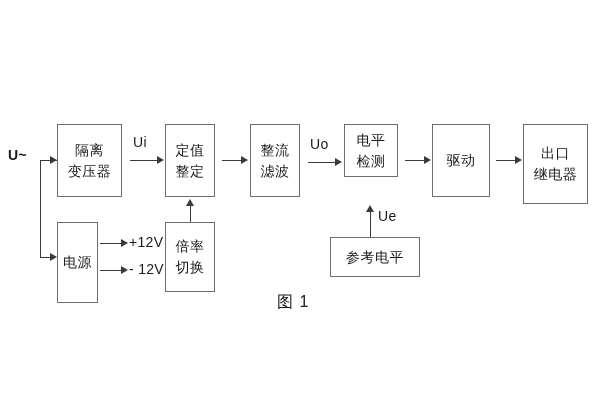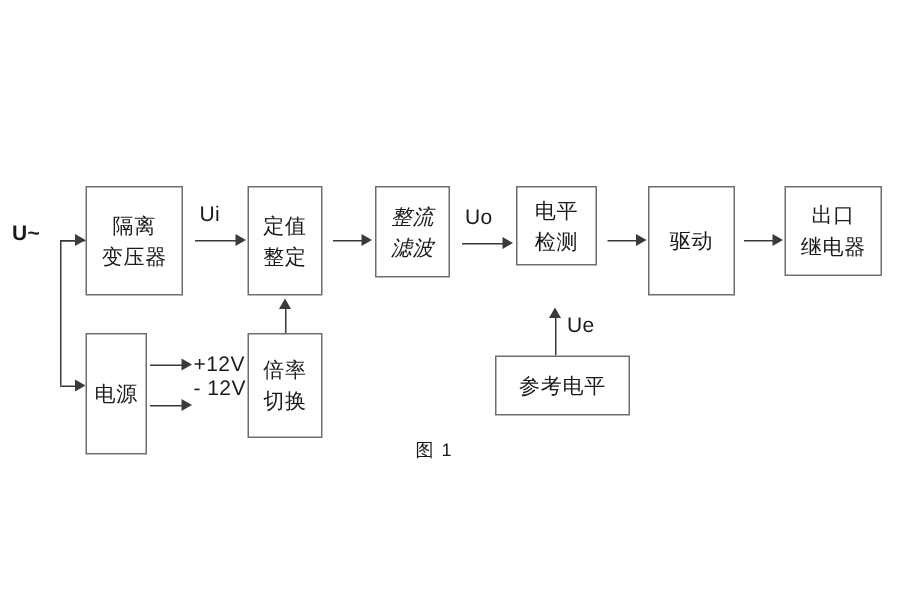--- a/index.html
+++ b/index.html
@@ -40,21 +40,21 @@
   }
   .sig-label {
     position: absolute;
     font-size: 14px;
     color: #1a1a1a;
     white-space: nowrap;
     letter-spacing: 0.3px;
   }
   .caption {
     position: absolute;
-    font-size: 12px;
+    font-size: 16px;
     color: #1a1a1a;
     white-space: nowrap;
     letter-spacing: 1px;
   }
   .hline {
     position: absolute;
     height: 0;
     border-top: 1.5px solid #3a3a3a;
   }
   .vline {
@@ -107,21 +107,21 @@
     <span class="ln">定值</span>
     <span class="ln">整定</span>
   </div>
 
   <div class="vline" style="left:190px; top:206px; height:16px;"></div>
   <div class="arrow-u" style="left:185.5px; top:199px;"></div>
 
   <div class="hline" style="left:222px; top:160px; width:20px;"></div>
   <div class="arrow-r" style="left:241px; top:155.5px;"></div>
 
-  <div class="box" style="left:250px; top:124px; width:50px; height:61px;font-style:italic;">
+  <div class="box" style="left:250px; top:124px; width:50px; height:73px;">
     <span class="ln">整流</span>
     <span class="ln">滤波</span>
   </div>
 
   <div class="sig-label" style="left:310px; top:136px;text-align:center;">Uo</div>
   <div class="hline" style="left:308px; top:162px; width:28px;"></div>
   <div class="arrow-r" style="left:335px; top:157.5px;"></div>
 
   <div class="box" style="left:344px; top:124px; width:54px; height:53px;justify-content:center;">
     <span class="ln">电平</span>
@@ -135,36 +135,36 @@
   <div class="hline" style="left:405px; top:160px; width:20px;"></div>
   <div class="arrow-r" style="left:424px; top:155.5px;"></div>
 
   <div class="box" style="left:432px; top:124px; width:58px; height:73px;">
     <span class="ln">驱动</span>
   </div>
 
   <div class="hline" style="left:496px; top:160px; width:20px;"></div>
   <div class="arrow-r" style="left:515px; top:155.5px;"></div>
 
-  <div class="box" style="left:523px; top:124px; width:65px; height:60px;">
+  <div class="box" style="left:523px; top:124px; width:65px; height:80px;">
     <span class="ln">出口</span>
     <span class="ln">继电器</span>
   </div>
 
   <div class="box" style="left:57px; top:222px; width:41px; height:81px;">
     <span class="ln">电源</span>
   </div>
 
   <div class="hline" style="left:100px; top:243px; width:22px;"></div>
   <div class="arrow-r" style="left:121px; top:238.5px;"></div>
   <div class="sig-label" style="left:129px; top:234px;">+12V</div>
 
   <div class="hline" style="left:100px; top:270px; width:22px;"></div>
   <div class="arrow-r" style="left:121px; top:265.5px;"></div>
-  <div class="sig-label" style="left:129px; top:250px;">- 12V</div>
+  <div class="sig-label" style="left:129px; top:261px;">- 12V</div>
 
   <div class="box" style="left:165px; top:222px; width:50px; height:70px;">
     <span class="ln">倍率</span>
     <span class="ln">切换</span>
   </div>
 
   <div class="box" style="left:330px; top:237px; width:90px; height:40px;justify-content:center;">
     <span class="ln">参考电平</span>
   </div>
 

